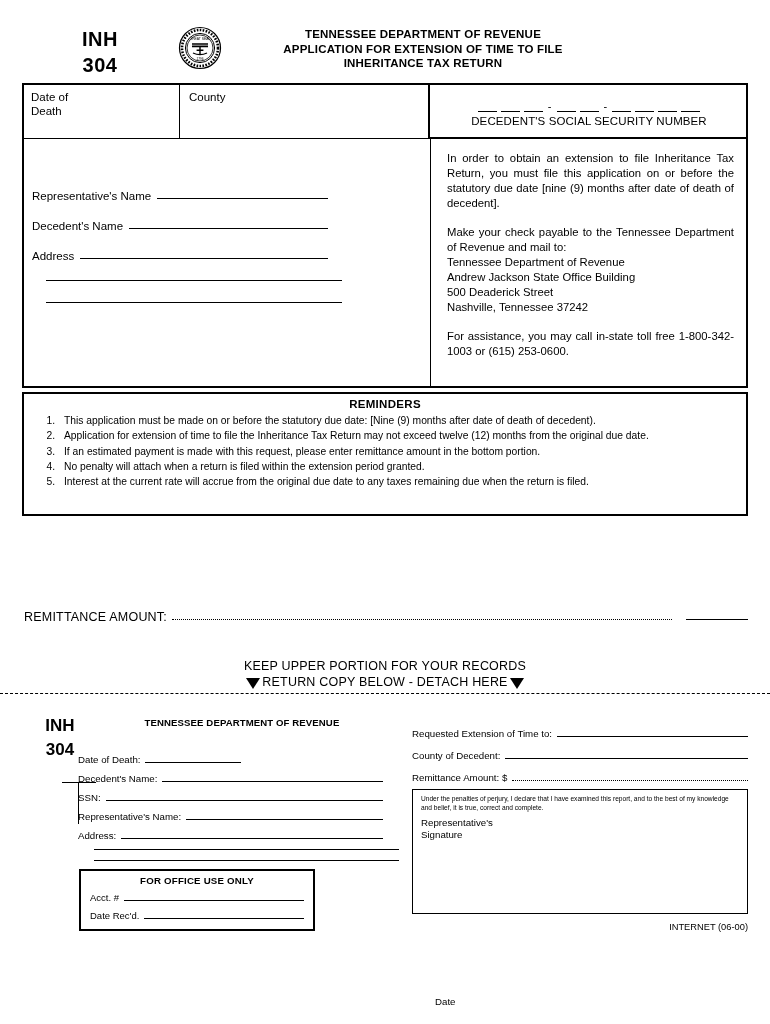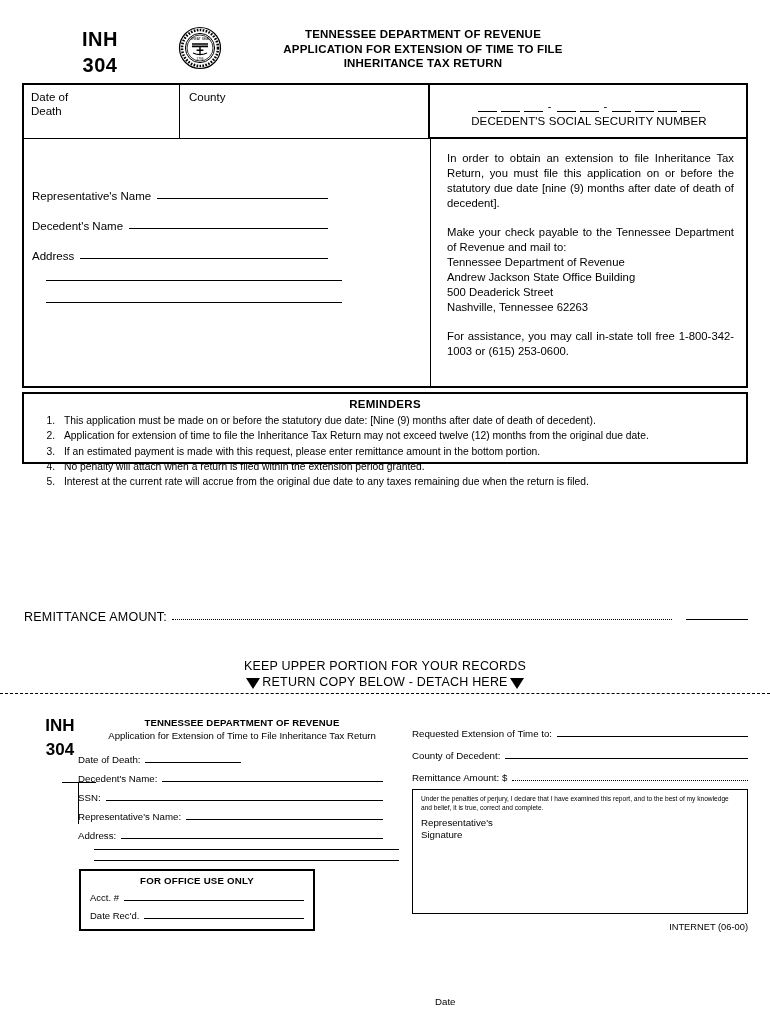--- a/index.html
+++ b/index.html
@@ -131,21 +131,21 @@
     line-height: 15px;
     text-align: justify;
   }
   #instructions p { margin: 0 0 14px 0; }
   #instructions p.tight { margin-bottom: 0; }
   #instructions .addr { text-align: left; }
 
   
   #reminders-box {
     left: 22px; top: 392px;
-    width: 726px; height: 72px;
+    width: 726px; height: 124px;
     border: 2.2px solid #000;
     box-sizing: border-box;
     padding: 4px 8px 0 8px;
   }
   #reminders-title {
     text-align: center;
     font-size: 11.5px;
     font-weight: bold;
     letter-spacing: .3px;
     margin-bottom: 3px;
@@ -377,21 +377,21 @@
     </div>
   </div>
 
   <div class="abs" id="instructions">
     <p>In order to obtain an extension to file Inheritance Tax Return, you must file this application on or before the statutory due date [nine (9) months after date of death of decedent].</p>
     <p class="tight">Make your check payable to the Tennessee Department of Revenue and mail to:</p>
     <p class="addr">
       <span>Tennessee Department of Revenue</span><br>
       <span>Andrew Jackson State Office Building</span><br>
       <span>500 Deaderick Street</span><br>
-      <span>Nashville, Tennessee 62263</span>
+      <span>Nashville, Tennessee 37242</span>
     </p>
     <p>For assistance, you may call in-state toll free 1-800-342-1003 or (615) 253-0600.</p>
   </div>
 
   <div class="abs" id="reminders-box">
     <div id="reminders-title">REMINDERS</div>
     <ol class="reminders">
       <li>This application must be made on or before the statutory due date: [Nine (9) months after date of death of decedent).</li>
       <li>Application for extension of time to file the Inheritance Tax Return may not exceed twelve (12) months from the original due date.</li>
       <li>If an estimated payment is made with this request, please enter remittance amount in the bottom portion.</li>
@@ -416,21 +416,20 @@
   </div>
   <div class="abs" id="dash-line"></div>
 
   <div class="abs" id="lower-code">
     <div>INH</div>
     <div>304</div>
   </div>
 
   <div class="abs" id="lower-title">
     <div class="t1">TENNESSEE DEPARTMENT OF REVENUE</div>
-    <div>Application for Extension of Time to File Inheritance Tax Return</div>
   </div>
 
   <div class="abs" id="tick-mark">
     <span class="h"></span>
     <span class="v"></span>
   </div>
 
   <div class="abs" id="lower-left-fields">
     <div class="fieldrow">
       <span class="lbl">Date of Death:</span>

